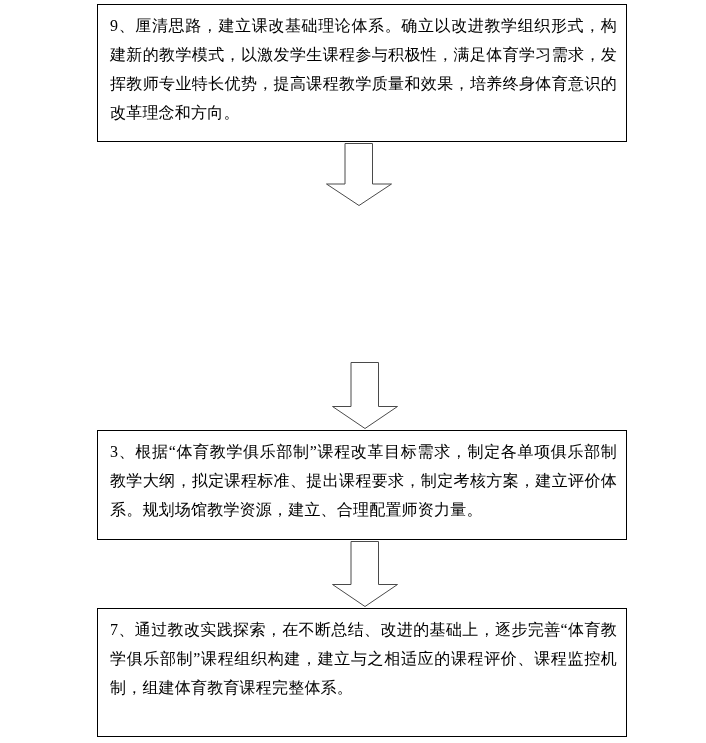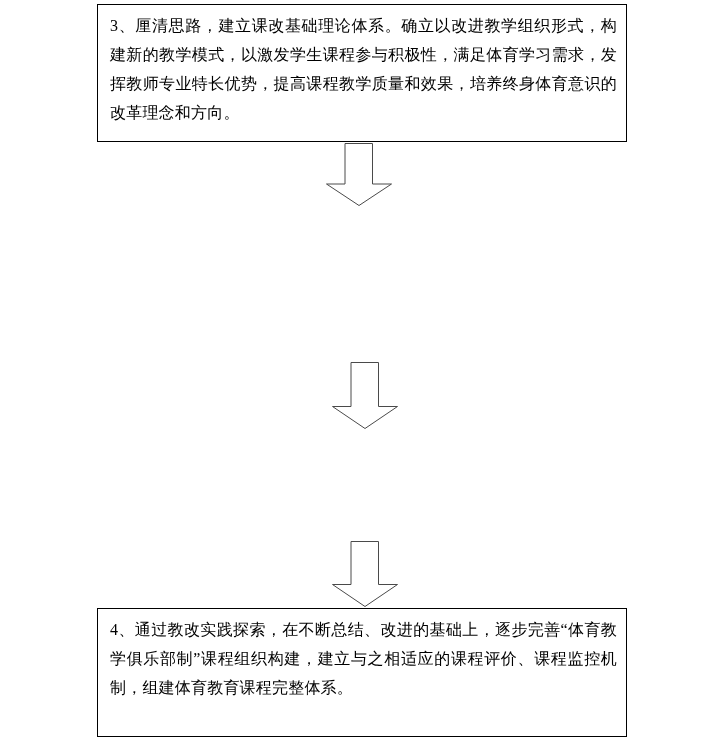--- a/index.html
+++ b/index.html
@@ -46,34 +46,37 @@
   .arrow1 { left: 326px; top: 143px; }
   .arrow2 { left: 332px; top: 362px; }
   .arrow3 { left: 332px; top: 541px; }
 </style>
 </head>
 <body>
 
 <div class="canvas">
 
   <div class="flow-box box1">
-    <div class="box-text">3、厘清思路，建立课改基础理论体系。确立以改进教学组织形式，构建新的教学模式，以激发学生课程参与积极性，满足体育学习需求，发挥教师专业特长优势，提高课程教学质量和效果，培养终身体育意识的改革理念和方向。</div>
+    <div class="box-text">9、厘清思路，建立课改基础理论体系。确立以改进教学组织形式，构建新的教学模式，以激发学生课程参与积极性，满足体育学习需求，发挥教师专业特长优势，提高课程教学质量和效果，培养终身体育意识的改革理念和方向。</div>
   </div>
 
   <svg class="flow-arrow arrow1" width="66" height="63" viewBox="0 0 66 63">
     <polygon points="19,0.5 46.5,0.5 46.5,41 65.5,41 33,62.5 0.5,41 19,41" fill="#ffffff" stroke="#4a4a4a" stroke-width="1"></polygon>
   </svg>
 
 
   <svg class="flow-arrow arrow2" width="66" height="67" viewBox="0 0 66 67">
     <polygon points="19,0.5 46.5,0.5 46.5,44.5 65.5,44.5 33,66.5 0.5,44.5 19,44.5" fill="#ffffff" stroke="#4a4a4a" stroke-width="1"></polygon>
   </svg>
 
+  <div class="flow-box box3">
+    <div class="box-text">3、根据“体育教学俱乐部制”课程改革目标需求，制定各单项俱乐部制教学大纲，拟定课程标准、提出课程要求，制定考核方案，建立评价体系。规划场馆教学资源，建立、合理配置师资力量。</div>
+  </div>
 
   <svg class="flow-arrow arrow3" width="66" height="66" viewBox="0 0 66 66">
     <polygon points="19,0.5 46.5,0.5 46.5,43.5 65.5,43.5 33,65.5 0.5,43.5 19,43.5" fill="#ffffff" stroke="#4a4a4a" stroke-width="1"></polygon>
   </svg>
 
   <div class="flow-box box4">
-    <div class="box-text">4、通过教改实践探索，在不断总结、改进的基础上，逐步完善“体育教学俱乐部制”课程组织构建，建立与之相适应的课程评价、课程监控机制，组建体育教育课程完整体系。</div>
+    <div class="box-text">7、通过教改实践探索，在不断总结、改进的基础上，逐步完善“体育教学俱乐部制”课程组织构建，建立与之相适应的课程评价、课程监控机制，组建体育教育课程完整体系。</div>
   </div>
 
 </div>
 
 </body></html>

